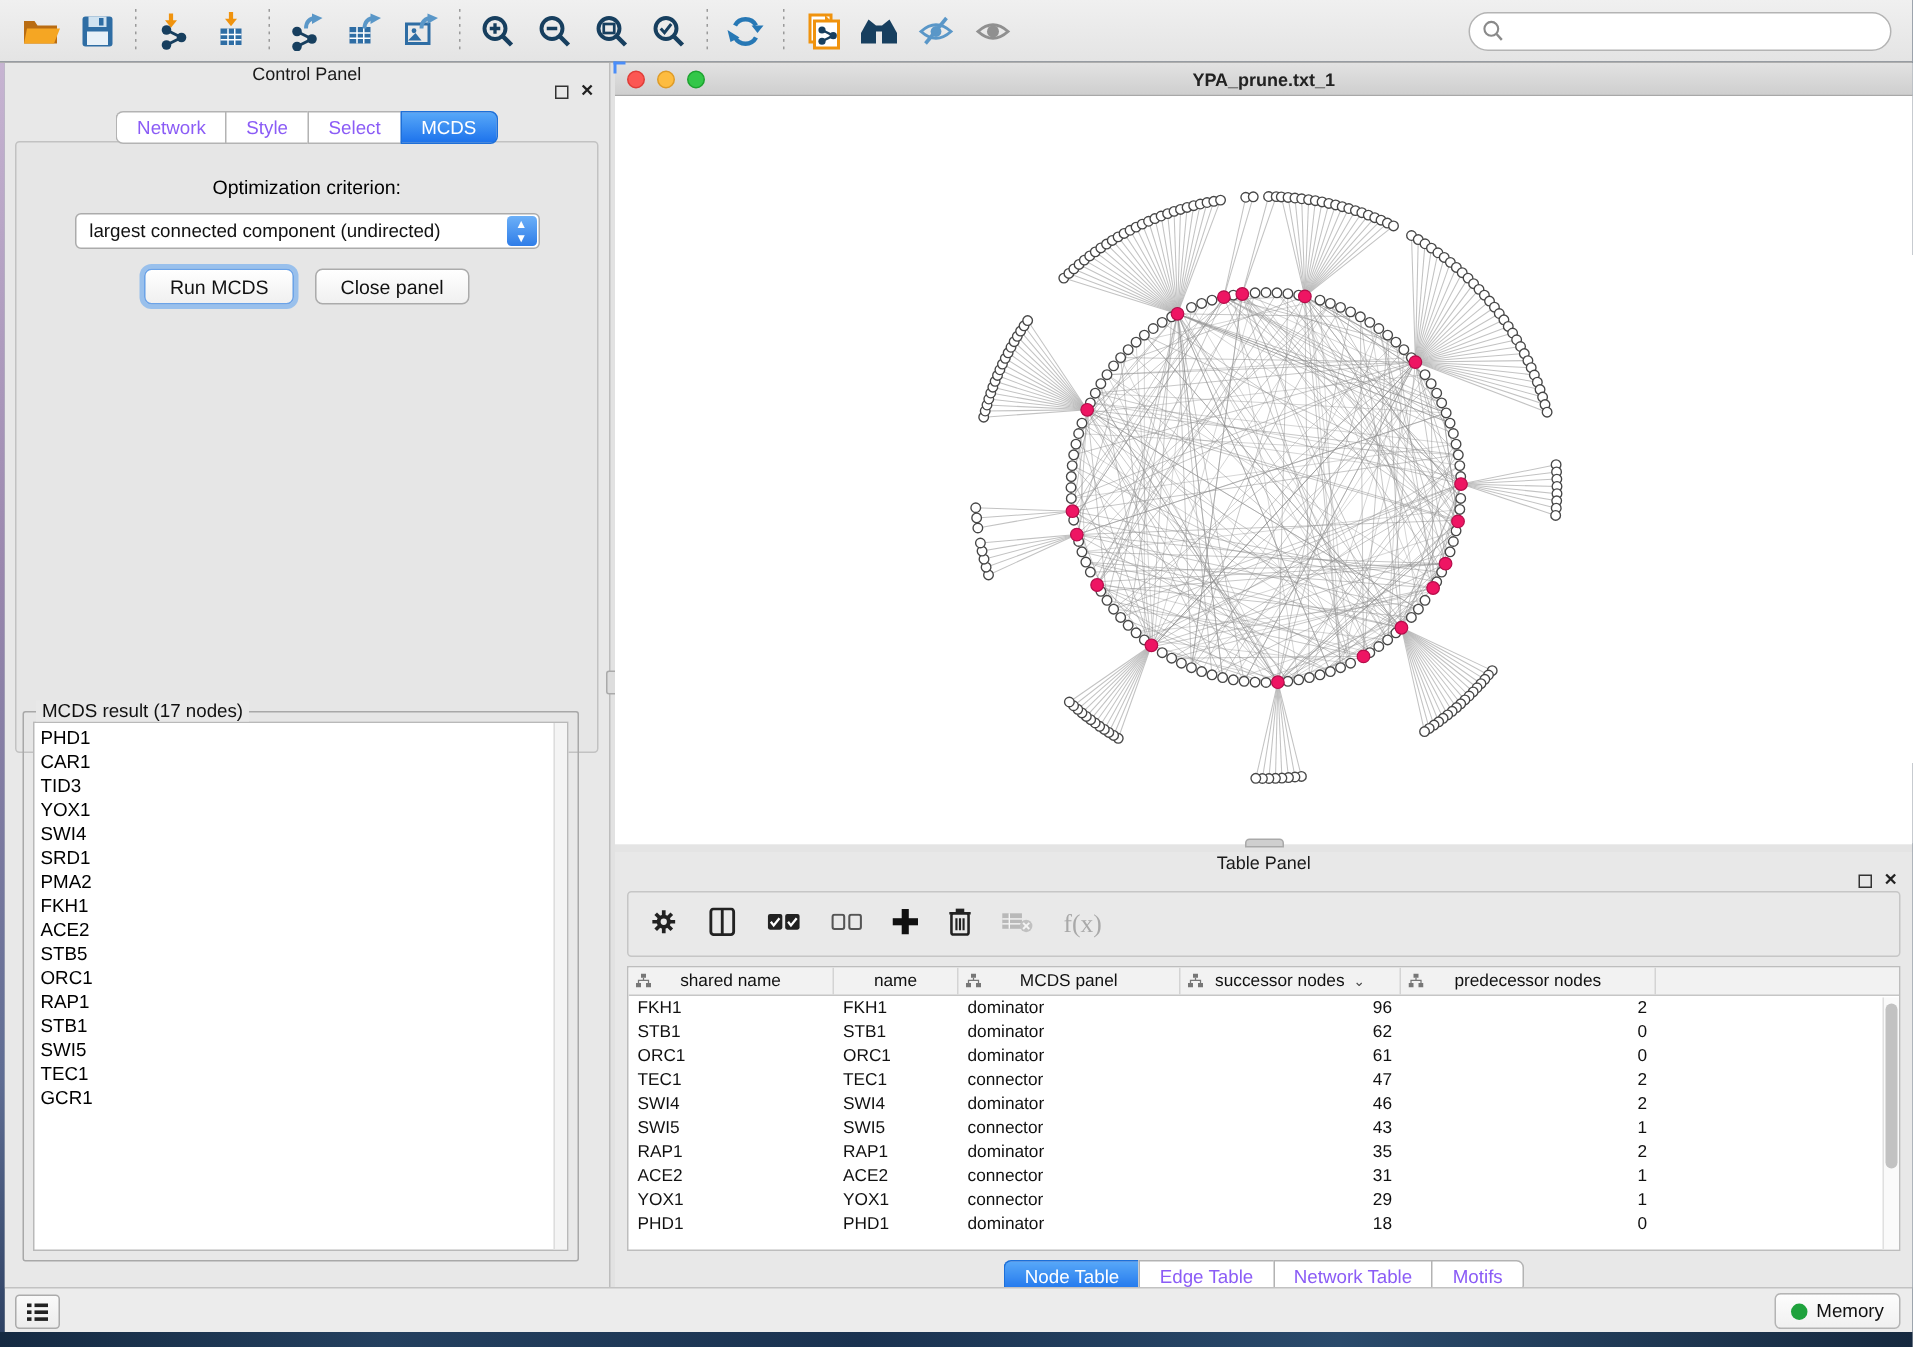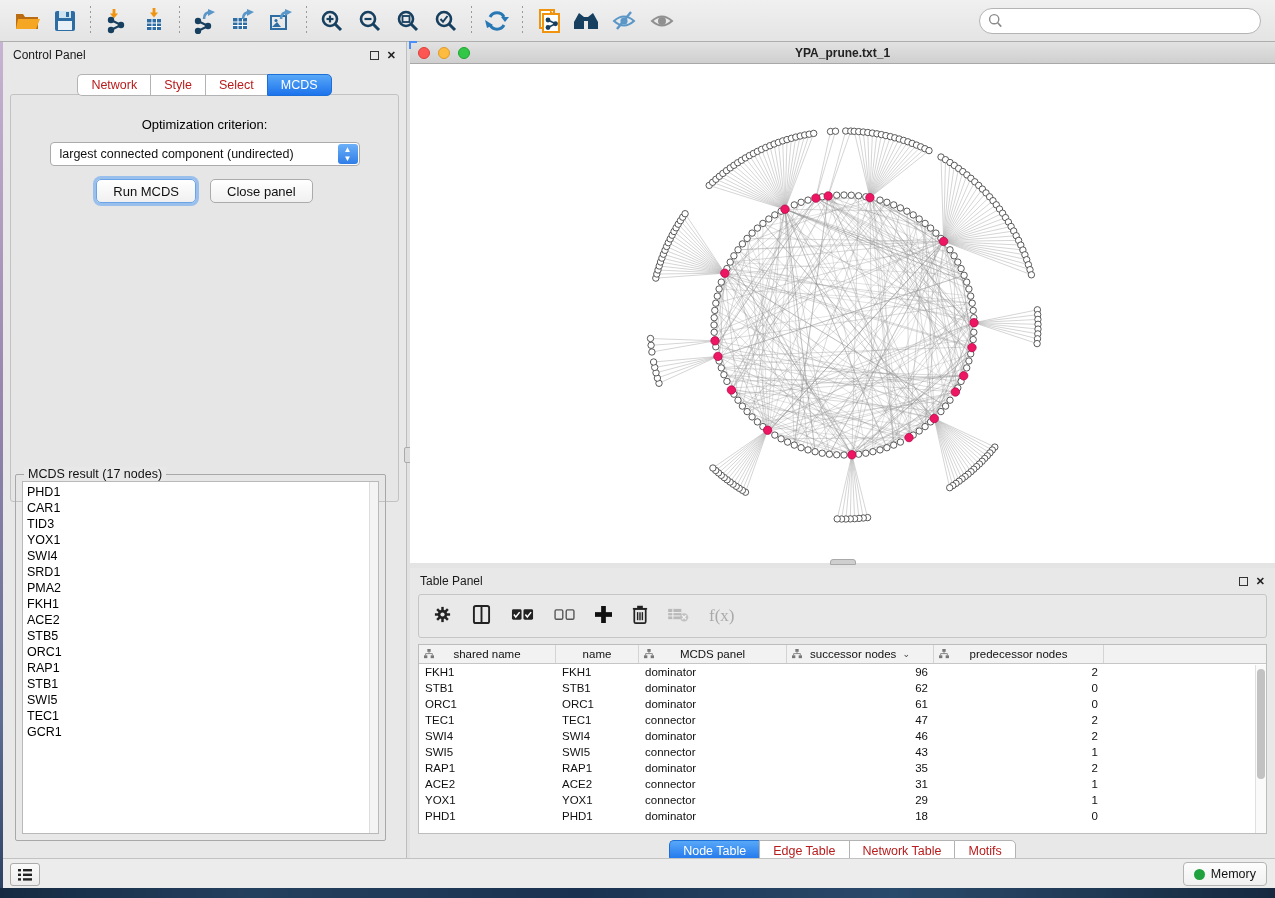--- a/index.html
+++ b/index.html
@@ -26,30 +26,30 @@
   .search-wrap { margin-left:auto; margin-right:14px; position:relative; }
   .search-input { width:282px; height:26px; border:1px solid #b4b4b4; border-radius:13px;
      background:#fff; padding:0 10px 0 28px; font-size:12px; outline:none; }
   .search-icon { position:absolute; left:9px; top:5px; }
 
   
   .main { position:absolute; left:3px; top:42px; width:1272px; height:816px; background:#e8e8e8; }
 
   
   .control-panel { position:absolute; left:0; top:0; width:403px; height:816px; background:#e8e8e8; }
-  .panel-titlebar { height:26px; display:flex; align-items:center; padding:0 10px; }
+  .panel-titlebar { height:26px; display:flex; align-items:center; padding:0 10px;flex-direction:column; }
   .panel-title { font-size:12px; color:#1a1a1a; }
   .panel-title-icons { margin-left:auto; display:flex; gap:8px; align-items:center; }
   .wicon { font-size:11px; color:#222; line-height:1; cursor:default; }
   .float-icon { width:9px; height:9px; border:1.5px solid #333; display:inline-block; }
 
   .cp-tabs { position:absolute; left:0; top:32px; width:403px; display:flex; justify-content:center; z-index:3; }
   .tabseg { display:flex; }
   .tabseg .tab { padding:3px 13px; font-size:12.5px; background:#fff; border:1px solid #b3b3b3;
-      border-right:none; color:#b91c1c; }
+      border-right:none; color:#8b5cf6; }
   .tabseg .tab:first-child { border-radius:5px 0 0 5px; }
   .tabseg .tab:last-child { border-radius:0 5px 5px 0; border-right:1px solid #b3b3b3; }
   .tabseg .tab.active { background:linear-gradient(#58a8f8,#1d73ec); color:#fff; border-color:#1d6fd8; }
 
   .cp-content { position:absolute; left:7px; top:52px; width:389px; height:408px;
       border:1px solid #c2c2c2; border-radius:3px; background:#e6e6e6; }
   .opt-label { text-align:center; margin-top:22px; font-size:13px; color:#000000; }
   .combo { position:relative; margin:10px auto 0; width:310px; height:24px; background:#fff;
       border:1px solid #ababab; border-radius:4px; display:flex; align-items:center;
       padding-left:9px; font-size:12.5px; }

